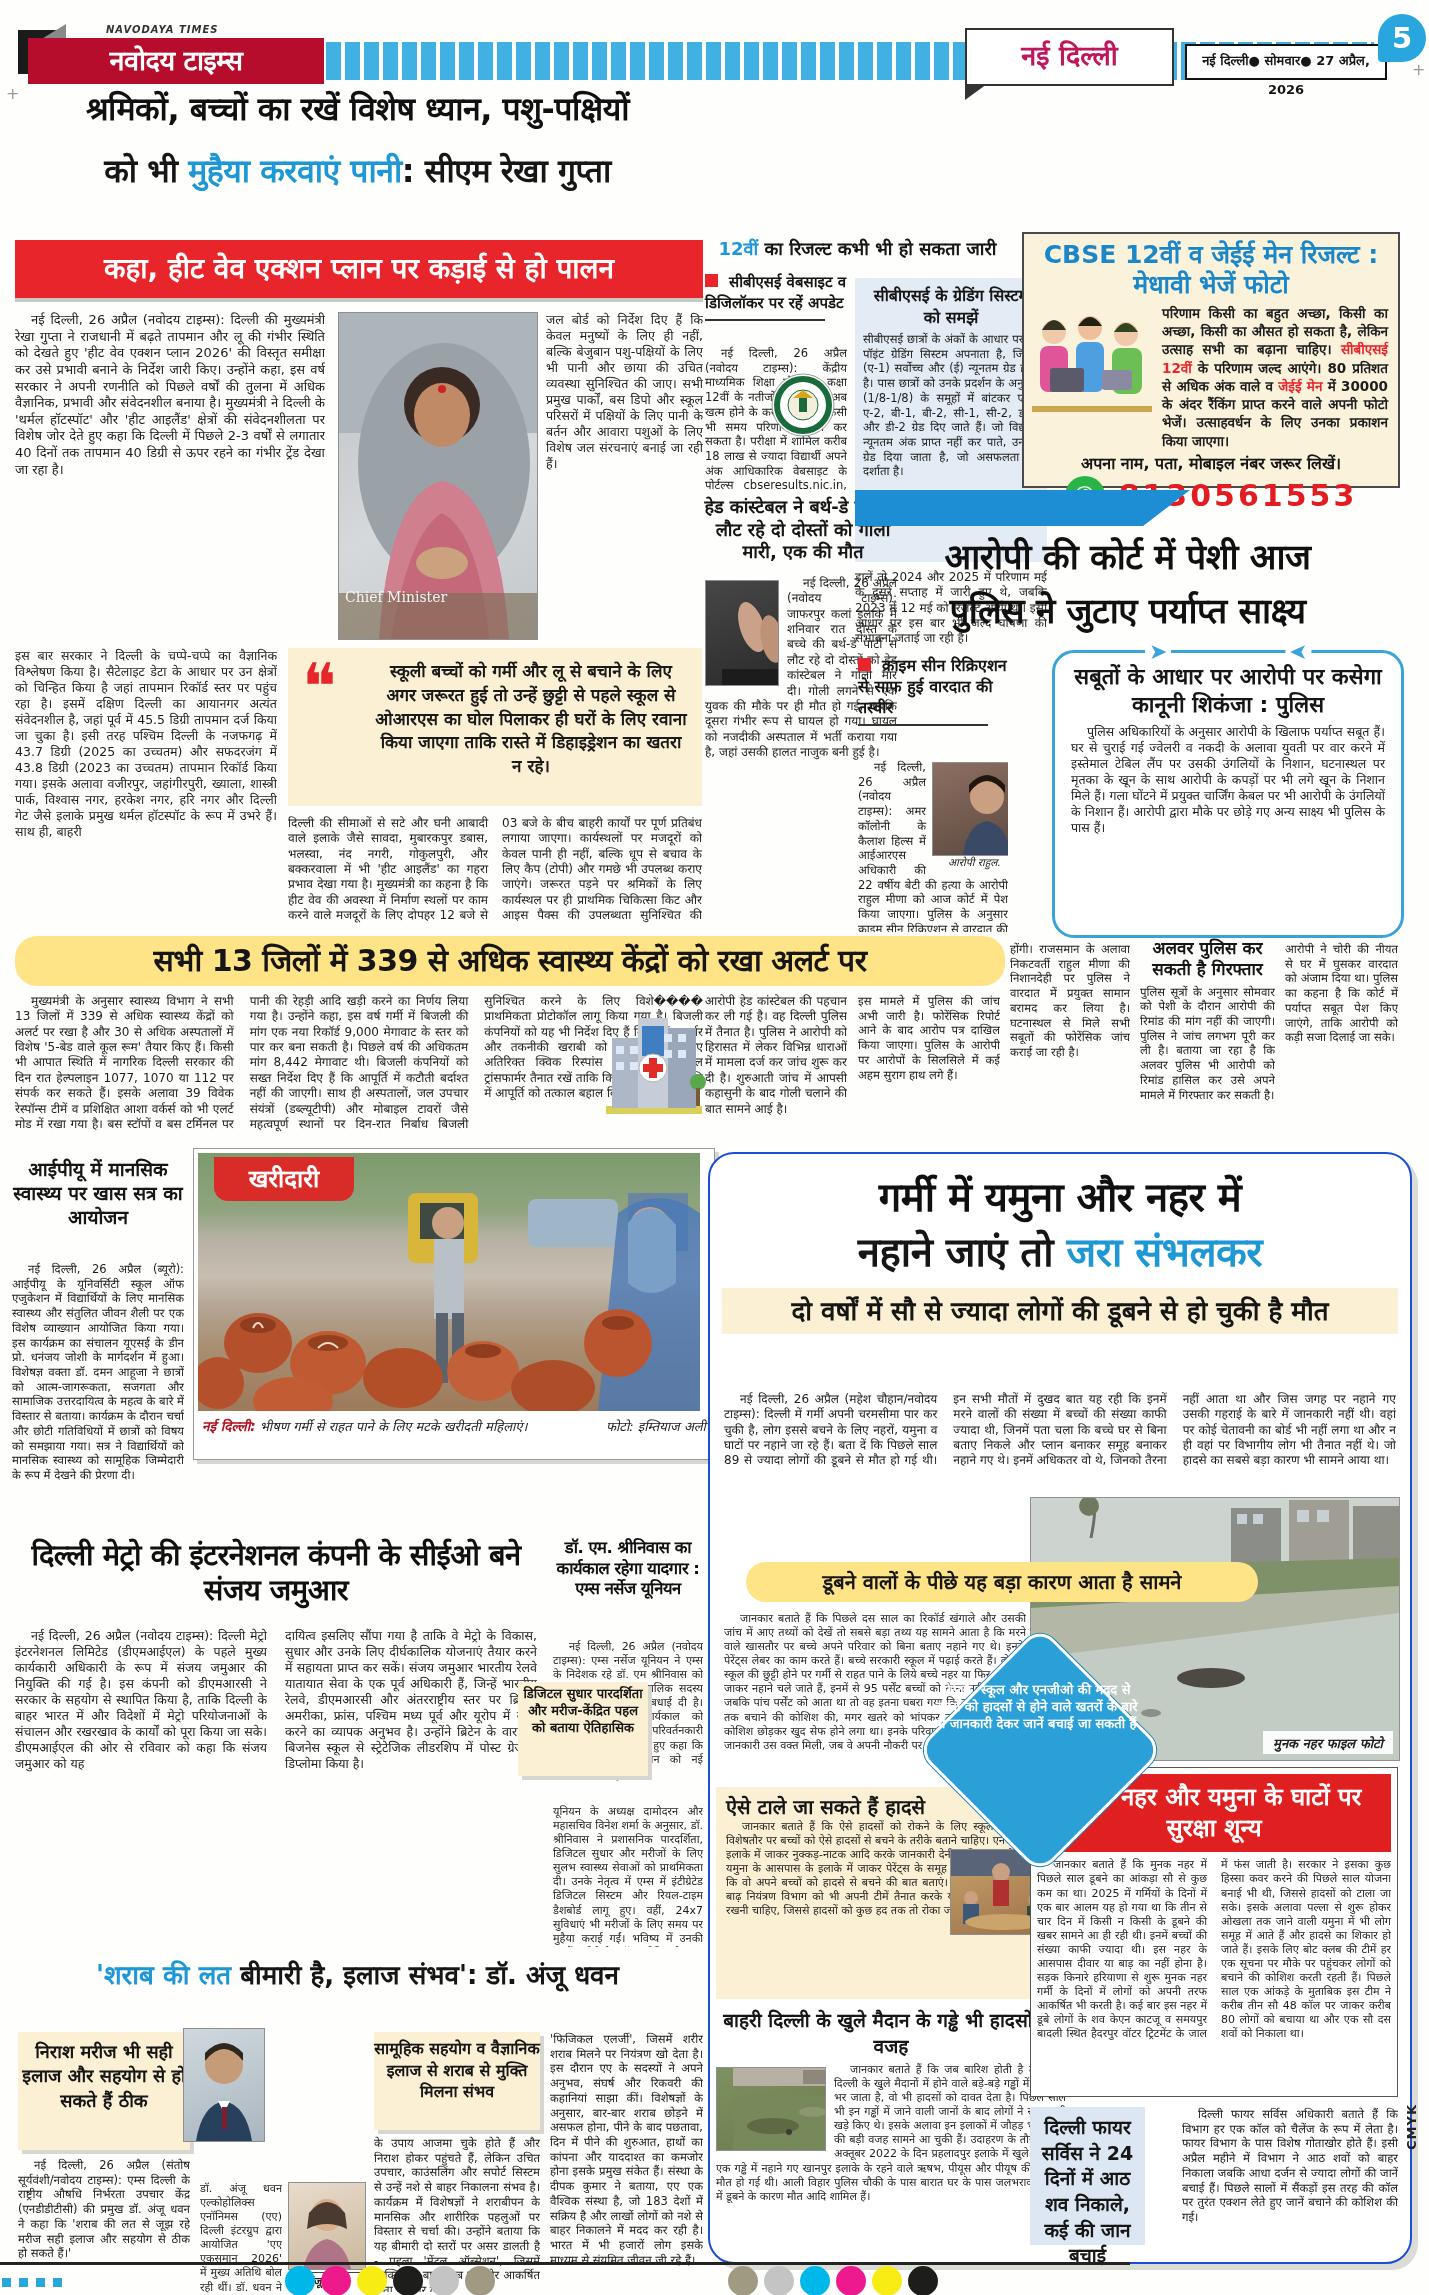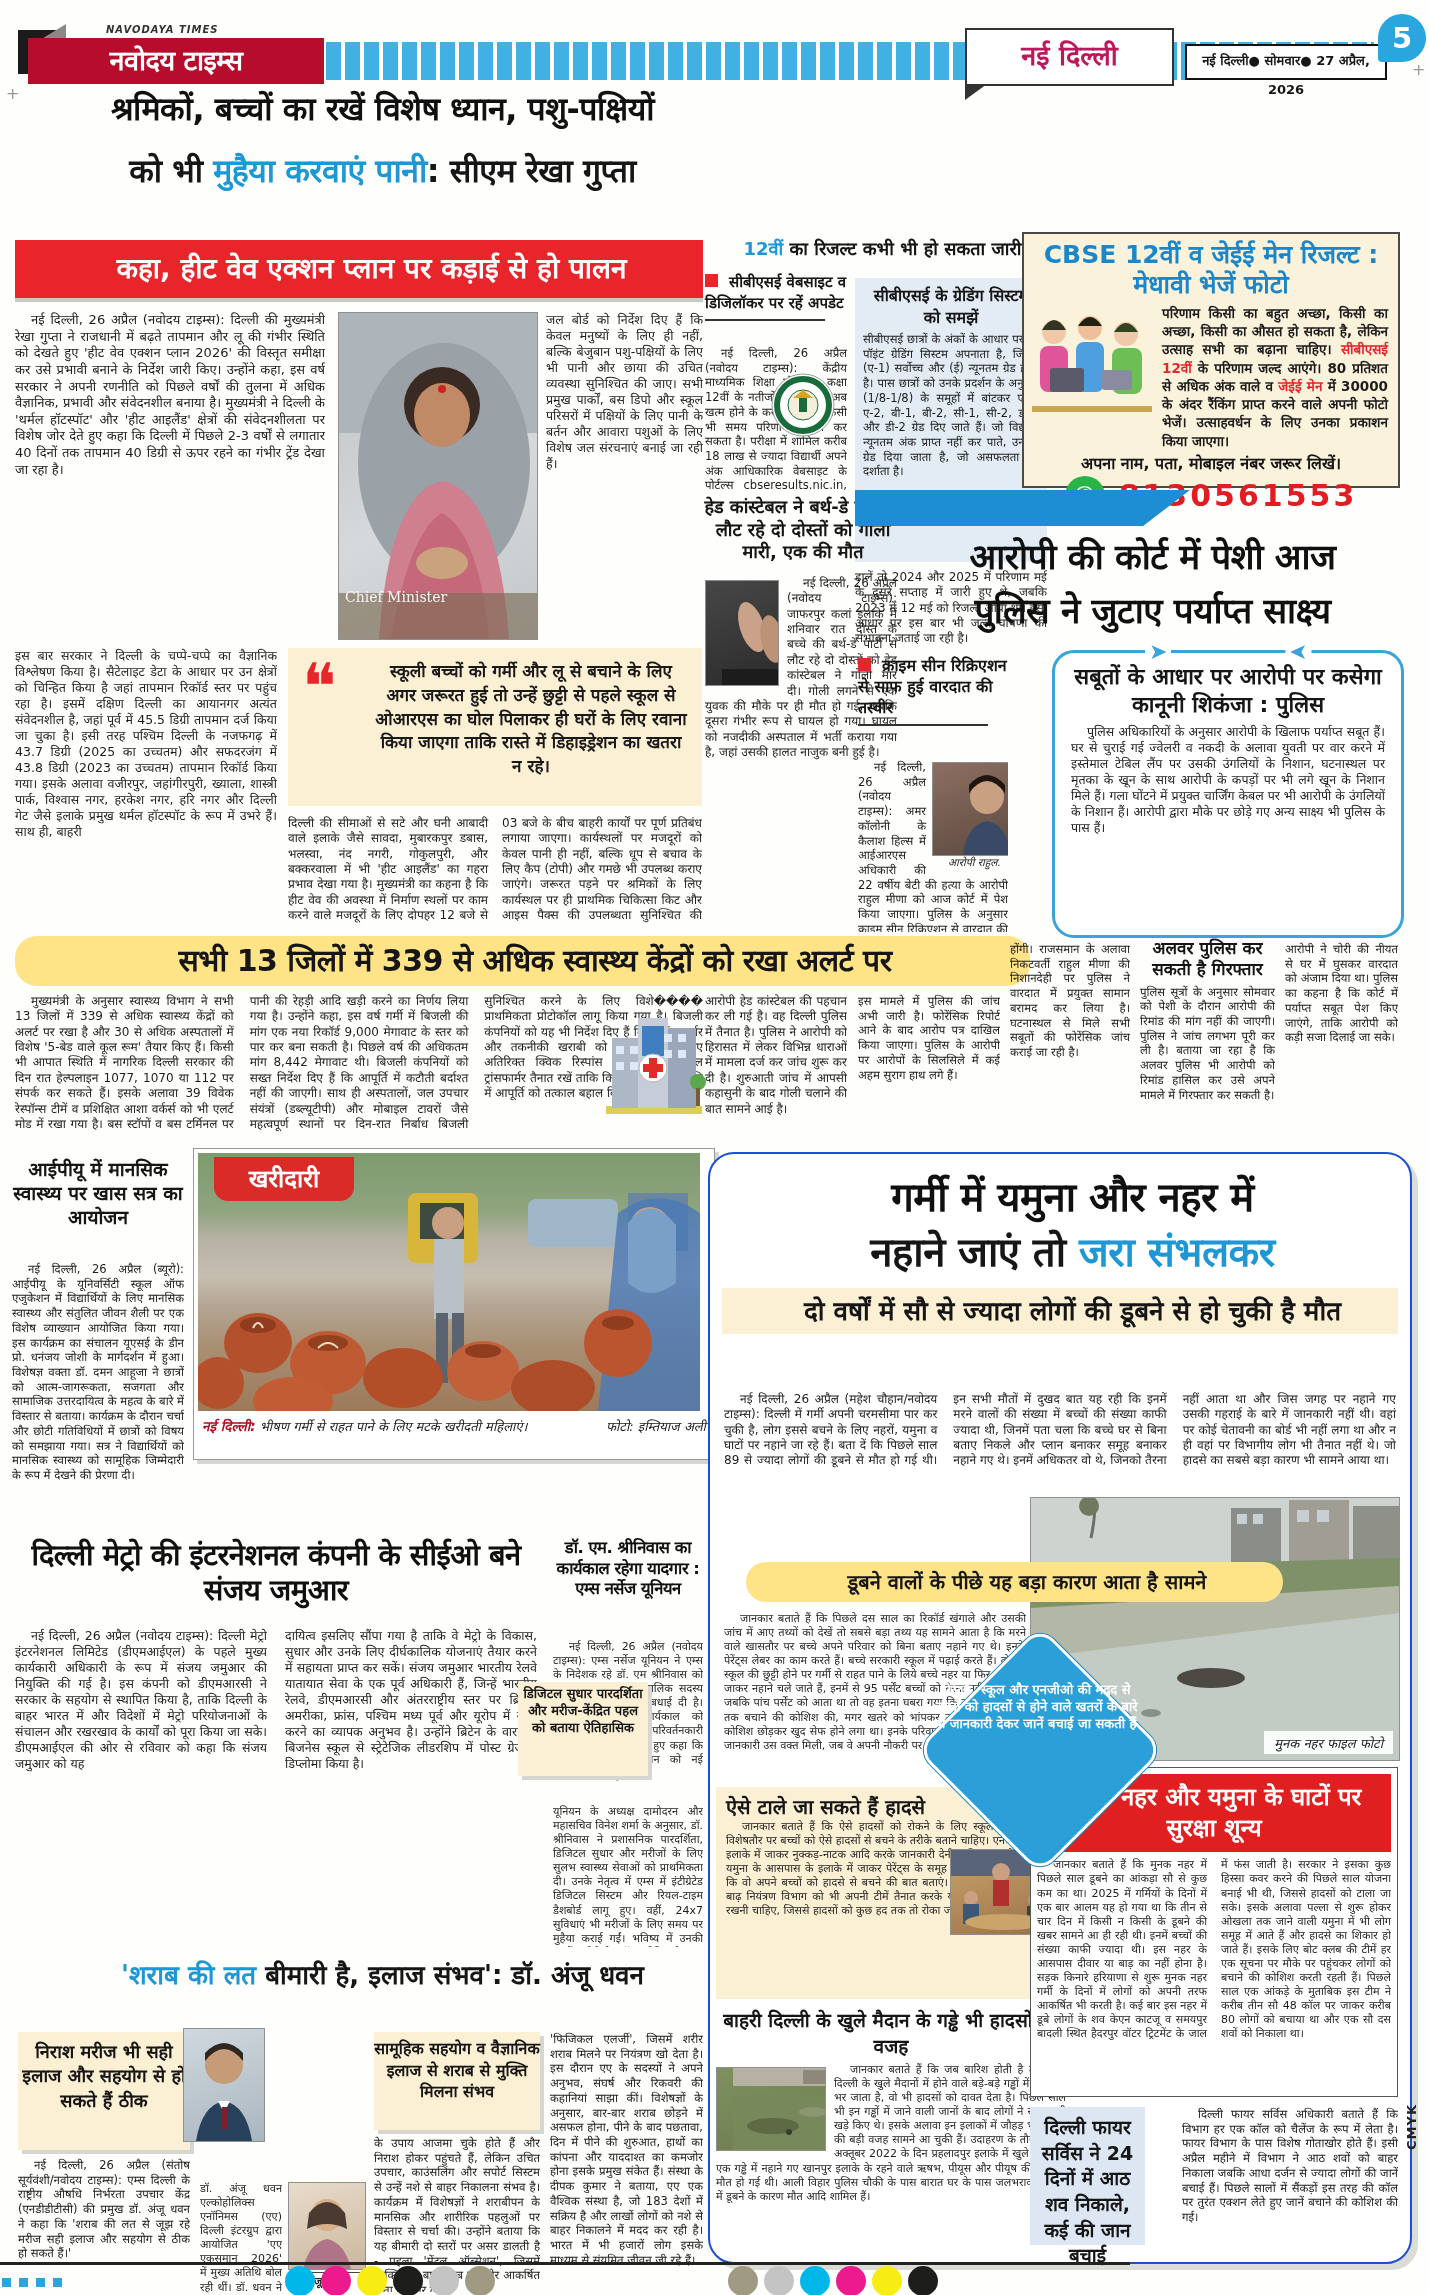--- a/index.html
+++ b/index.html
@@ -5,21 +5,21 @@
   html,body{margin:0;padding:0;background:#e9e9e9;}
   .page{position:relative;width:1429px;height:2295px;background:#fefefc;overflow:hidden;
         font-family:"DejaVu Sans","Liberation Sans",sans-serif;color:#161616;}
   .abs{position:absolute;}
   .jtxt{text-align:justify;line-height:1.28;color:#1d1d1d;overflow:hidden;}
   .ind{text-indent:16px;}
   .cols2{column-count:2;column-gap:14px;}
   .cols3{column-count:3;column-gap:16px;}
   .hd{font-weight:bold;color:#101010;letter-spacing:-0.5px;}
   .ctr{text-align:center;}
-  .nw{white-space:nowrap;padding-left:25px;}
+  .nw{white-space:nowrap;}
   .blue{color:#1e97d5;}
   .redtx{color:#e8252b;}
   .cream{background:#fbf0d4;}
   .yellow{background:#ffe387;border-radius:22px;}
   .photo{border:1px solid #8f8f8f;overflow:hidden;position:relative;background:#cfd3d6;}
   .cap{font-style:italic;font-size:13px;color:#222;}
   .rule{border-bottom:2px solid #333;}
   .bullet{display:inline-block;width:13px;height:13px;background:#e8252b;margin-right:6px;}
   .flag{background:#1d8ed3;color:#fff;clip-path:polygon(0 0,100% 0,86% 100%,0 100%);}
   .stripes{background:repeating-linear-gradient(90deg,#41b1e4 0 15px,#ffffff 15px 19px);}
@@ -306,21 +306,21 @@
           <rect x="286" y="12" width="12" height="12" fill="#c8cfd4"></rect>
         <path d="M0 70 L368 60 L368 92 L0 120 Z" fill="#7e9168"></path>
         <path d="M0 110 L368 88 L368 120 L0 170 Z" fill="#b3b8a6"></path>
         <path d="M0 160 L368 115 L368 262 L0 262 Z" fill="#c2cbc4"></path>
         <ellipse cx="180" cy="180" rx="34" ry="10" fill="#4c4a42"></ellipse>
         <ellipse cx="120" cy="215" rx="10" ry="4" fill="#8a9088"></ellipse>
         <path d="M60 40 q6 -30 2 -38" stroke="#6a6f66" stroke-width="3" fill="none"></path>
         <circle cx="58" cy="8" r="10" fill="#70785f"></circle>
       </svg>
       <div class="abs" style="right:6px;bottom:6px;background:rgba(255,255,255,0.92);padding:2px 10px;">
-        <span class="cap" style="font-weight:normal;">मुनक नहर फाइल फोटो</span>
+        <span class="cap" style="font-weight:bold;">मुनक नहर फाइल फोटो</span>
       </div>
     </div>
 
     <div class="yellow nw" style="position:absolute;left:36px;top:408px;width:512px;height:40px;z-index:3;font-size:20px;font-weight:800;text-align:center;line-height:40px;">डूबने वालों के पीछे यह बड़ा कारण आता है सामने</div>
     <div class="jtxt ind" style="position:absolute;left:14px;top:458px;width:302px;height:160px;font-size:11px;">जानकार बताते हैं कि पिछले दस साल का रिकॉर्ड खंगाले और उसकी जांच में आए तथ्यों को देखें तो सबसे बड़ा तथ्य यह सामने आता है कि मरने वाले खासतौर पर बच्चे अपने परिवार को बिना बताए नहाने गए थे। इनके पेरेंट्स लेबर का काम करते हैं। बच्चे सरकारी स्कूल में पढ़ाई करते हैं। दोपहर स्कूल की छुट्टी होने पर गर्मी से राहत पाने के लिये बच्चे नहर या फिर यमुना में जाकर नहाने चले जाते हैं, इनमें से 95 पर्सेंट बच्चों को तैरना नहीं आता था। जबकि पांच पर्सेंट को आता था तो वह इतना घबरा गया कि उसने कुछ मिनट तक बचाने की कोशिश की, मगर खतरे को भांपकर उसने भी बचाने की कोशिश छोड़कर खुद सेफ होने लगा था। इनके परिवार को अक्सर हादसे की जानकारी उस वक्त मिली, जब वे अपनी नौकरी पर थे।</div>
 
     <div style="position:absolute;left:242px;top:508px;width:170px;height:170px;background:#2a9fd8;border:3px solid #fff;border-radius:20px;transform:rotate(45deg);z-index:4;box-shadow:0 0 0 1px #1d7fb0;"></div>
     <div class="ctr" style="position:absolute;left:222px;top:528px;width:210px;z-index:5;color:#fff;font-size:13px;font-weight:800;line-height:1.3;">पेरेंट्स, स्कूल और एनजीओ की मदद से बच्चों को हादसों से होने वाले खतरों के बारे में जानकारी देकर जानें बचाई जा सकती हैं</div>
 
     <div class="cream" style="position:absolute;left:6px;top:633px;width:350px;height:212px;padding:6px 10px;box-sizing:border-box;">

